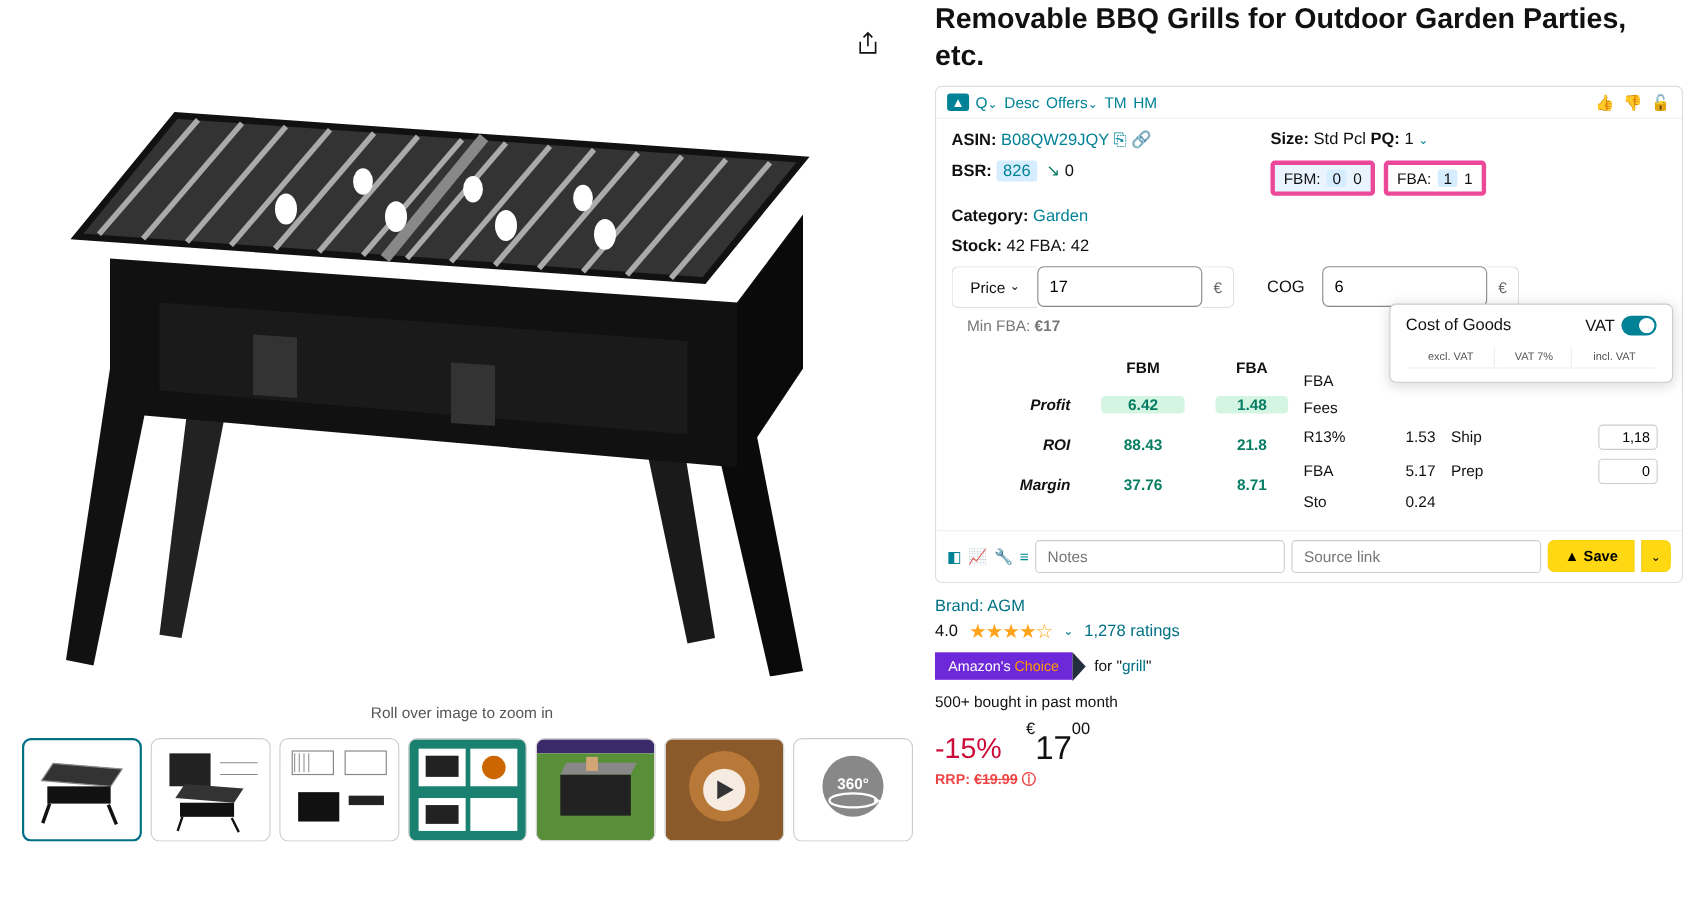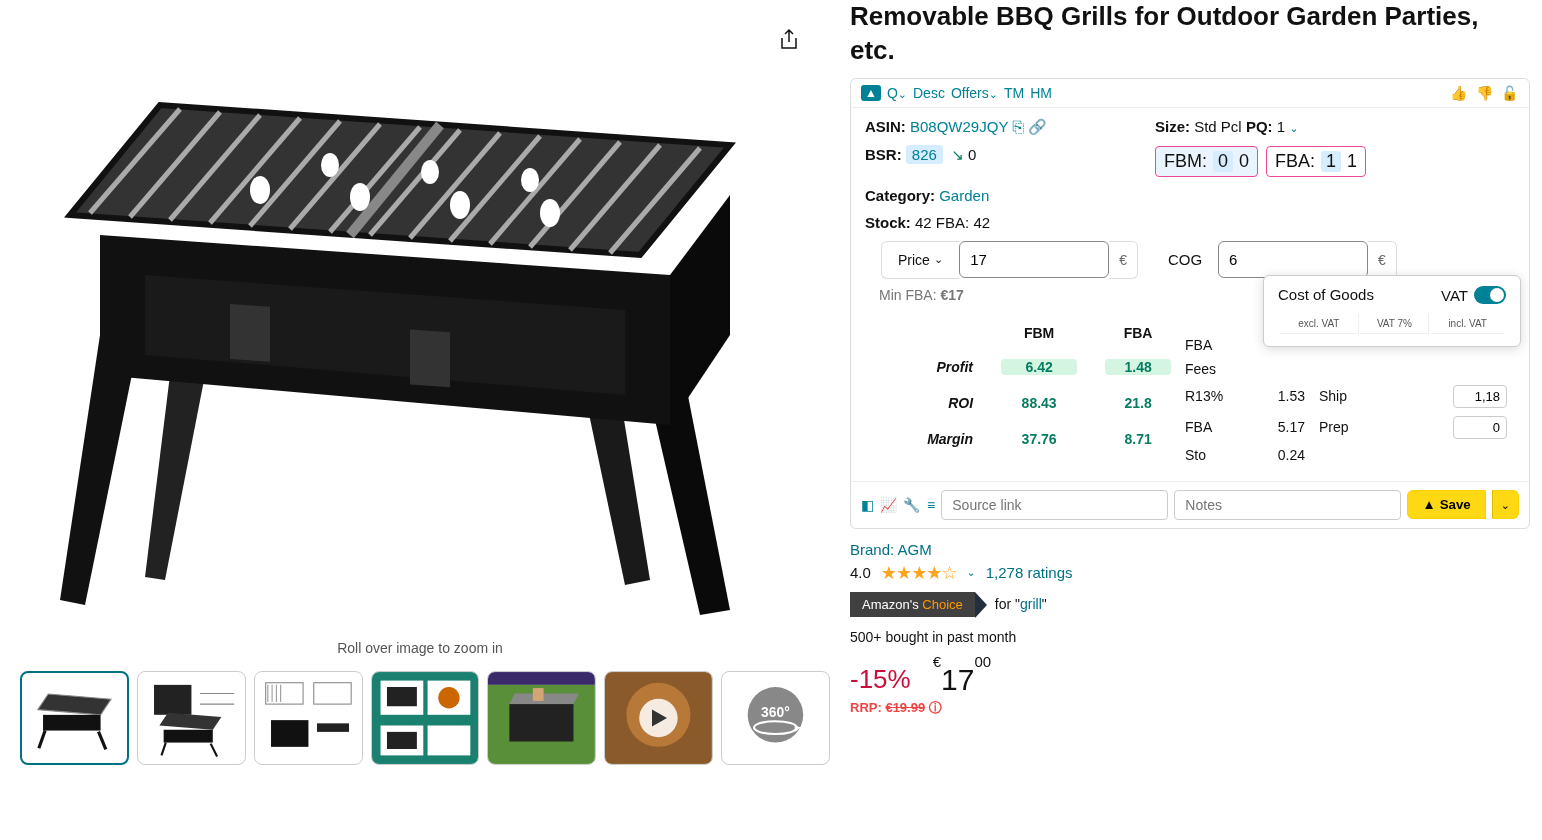--- a/index.html
+++ b/index.html
@@ -23,26 +23,26 @@
 .header-icons { margin-left: auto; display: flex; gap: 8px; align-items: center; }
 .tool-body { padding: 10px 14px; position: relative; }
 .info-row { display: flex; margin-bottom: 10px; font-size: 15px; }
 .info-left { width: 290px; }
 .info-right { flex: 1; }
 .label-bold { font-weight: bold; }
 .link-teal { color: #008296; }
 .bsr-badge { background: #d6ecff; padding: 1px 6px; border-radius: 3px; }
 .arrow-down { color: #067d62; }
 .fbm-fba-row { display: flex; gap: 8px; }
-.fbm-box, .fba-box { border: 1px solid #ec4899; border-radius: 4px; padding: 4px 8px; display: flex; align-items: center; gap: 6px; font-size: 18px; }
+.fbm-box, .fba-box { border: 4px solid #ec4899; border-radius: 4px; padding: 4px 8px; display: flex; align-items: center; gap: 6px; font-size: 14px; }
 .fbm-box { background: #eaf4ff; }
 .num-badge { background: #d6ecff; padding: 0 5px; border-radius: 3px; }
 .price-cog-row { display: flex; gap: 14px; align-items: center; margin-top: 6px; }
 .price-cog-group { display: flex; align-items: center; }
-.pc-label { border: 1px solid #ddd; border-right: none; padding: 10px 16px; border-radius: 6px 0 0 6px; display: flex; align-items: center; gap: 4px; margin-left: 16px; }
+.pc-label { border: 1px solid #ddd; border-right: none; padding: 10px 16px; border-radius: 6px 0 0 6px; display: flex; align-items: center; gap: 4px; }
 .pc-input { border: 1px solid #888; padding: 9px 10px; width: 150px; font-size: 15px; border-radius: 6px; }
 .pc-currency { border: 1px solid #ddd; border-left: none; padding: 10px 10px; border-radius: 0 6px 6px 0; color: #666; }
 .cog-label { padding: 10px 16px; font-size: 15px; }
 .min-fba { color: #777; font-size: 14px; padding: 8px 0 0 14px; }
 .metrics-area { display: flex; margin-top: 14px; position: relative; }
 .metrics-left { width: 320px; }
 .metrics-table { width: 100%; border-collapse: collapse; }
 .metrics-table th { font-weight: bold; padding: 8px 14px; text-align: center; }
 .metrics-table td { padding: 10px 14px; }
 .metrics-table .row-label { font-weight: bold; text-align: right; font-style: italic; }
@@ -65,21 +65,21 @@
 .bottom-bar { display: flex; gap: 6px; padding: 8px 10px; border-top: 1px solid #eee; align-items: center; }
 .bottom-icons { display: flex; gap: 6px; color: #008296; }
 .bottom-input { border: 1px solid #ccc; border-radius: 4px; padding: 6px 10px; flex: 1; font-size: 14px; }
 .save-btn { background: #ffd814; border: 1px solid #fcd200; border-radius: 6px 0 0 6px; padding: 6px 14px; font-weight: bold; cursor: pointer; display: flex; align-items: center; gap: 4px; }
 .save-dropdown { background: #ffd814; border: 1px solid #fcd200; border-left: 1px solid #e0bc00; border-radius: 0 6px 6px 0; padding: 6px 8px; cursor: pointer; }
 .brand-link { color: #007185; font-size: 15px; margin-bottom: 4px; display: block; }
 .rating-row { display: flex; align-items: center; gap: 10px; font-size: 15px; margin-bottom: 8px; }
 .stars { color: #ffa41c; font-size: 18px; letter-spacing: -1px; }
 .ratings-link { color: #007185; }
 .amazon-choice { display: inline-flex; align-items: center; }
-.ac-badge { background: #404040; color: #fff; padding: 5px 12px; font-size: 13px; position: relative; }
+.ac-badge { background: #6d28d9; color: #fff; padding: 5px 12px; font-size: 13px; position: relative; }
 .ac-badge::after { content: ''; position: absolute; right: -12px; top: 0; border-top: 13px solid transparent; border-bottom: 13px solid transparent; border-left: 12px solid #232f3e; }
 .ac-orange { color: #ff9900; }
 .ac-for { margin-left: 20px; font-size: 14px; }
 .ac-keyword { color: #007185; }
 .bought-text { font-size: 14px; margin: 12px 0 18px; }
 .price-row { display: flex; align-items: center; gap: 22px; }
 .discount { color: #cc0c39; font-size: 26px; }
 .price-main { font-size: 30px; }
 .price-currency { font-size: 15px; vertical-align: top; position: relative; top: -10px; }
 .price-cents { font-size: 15px; vertical-align: top; position: relative; top: -10px; }
@@ -381,22 +381,22 @@
         </div>
       </div>
 
       <div class="bottom-bar">
         <div class="bottom-icons">
           <span>◧</span>
           <span>📈</span>
           <span>🔧</span>
           <span>≡</span>
         </div>
+        <input class="bottom-input" placeholder="Notes" style="">
         <input class="bottom-input" placeholder="Source link" style="">
-        <input class="bottom-input" placeholder="Notes" style="">
         <button class="save-btn">▲ <span>Save</span></button>
         <button class="save-dropdown"><span class="chevron">⌄</span></button>
       </div>
     </div>
 
     <a class="brand-link">Brand: AGM</a>
     <div class="rating-row">
       <span>4.0</span>
       <span class="stars">★★★★☆</span>
       <span class="link-teal chevron">⌄</span>

